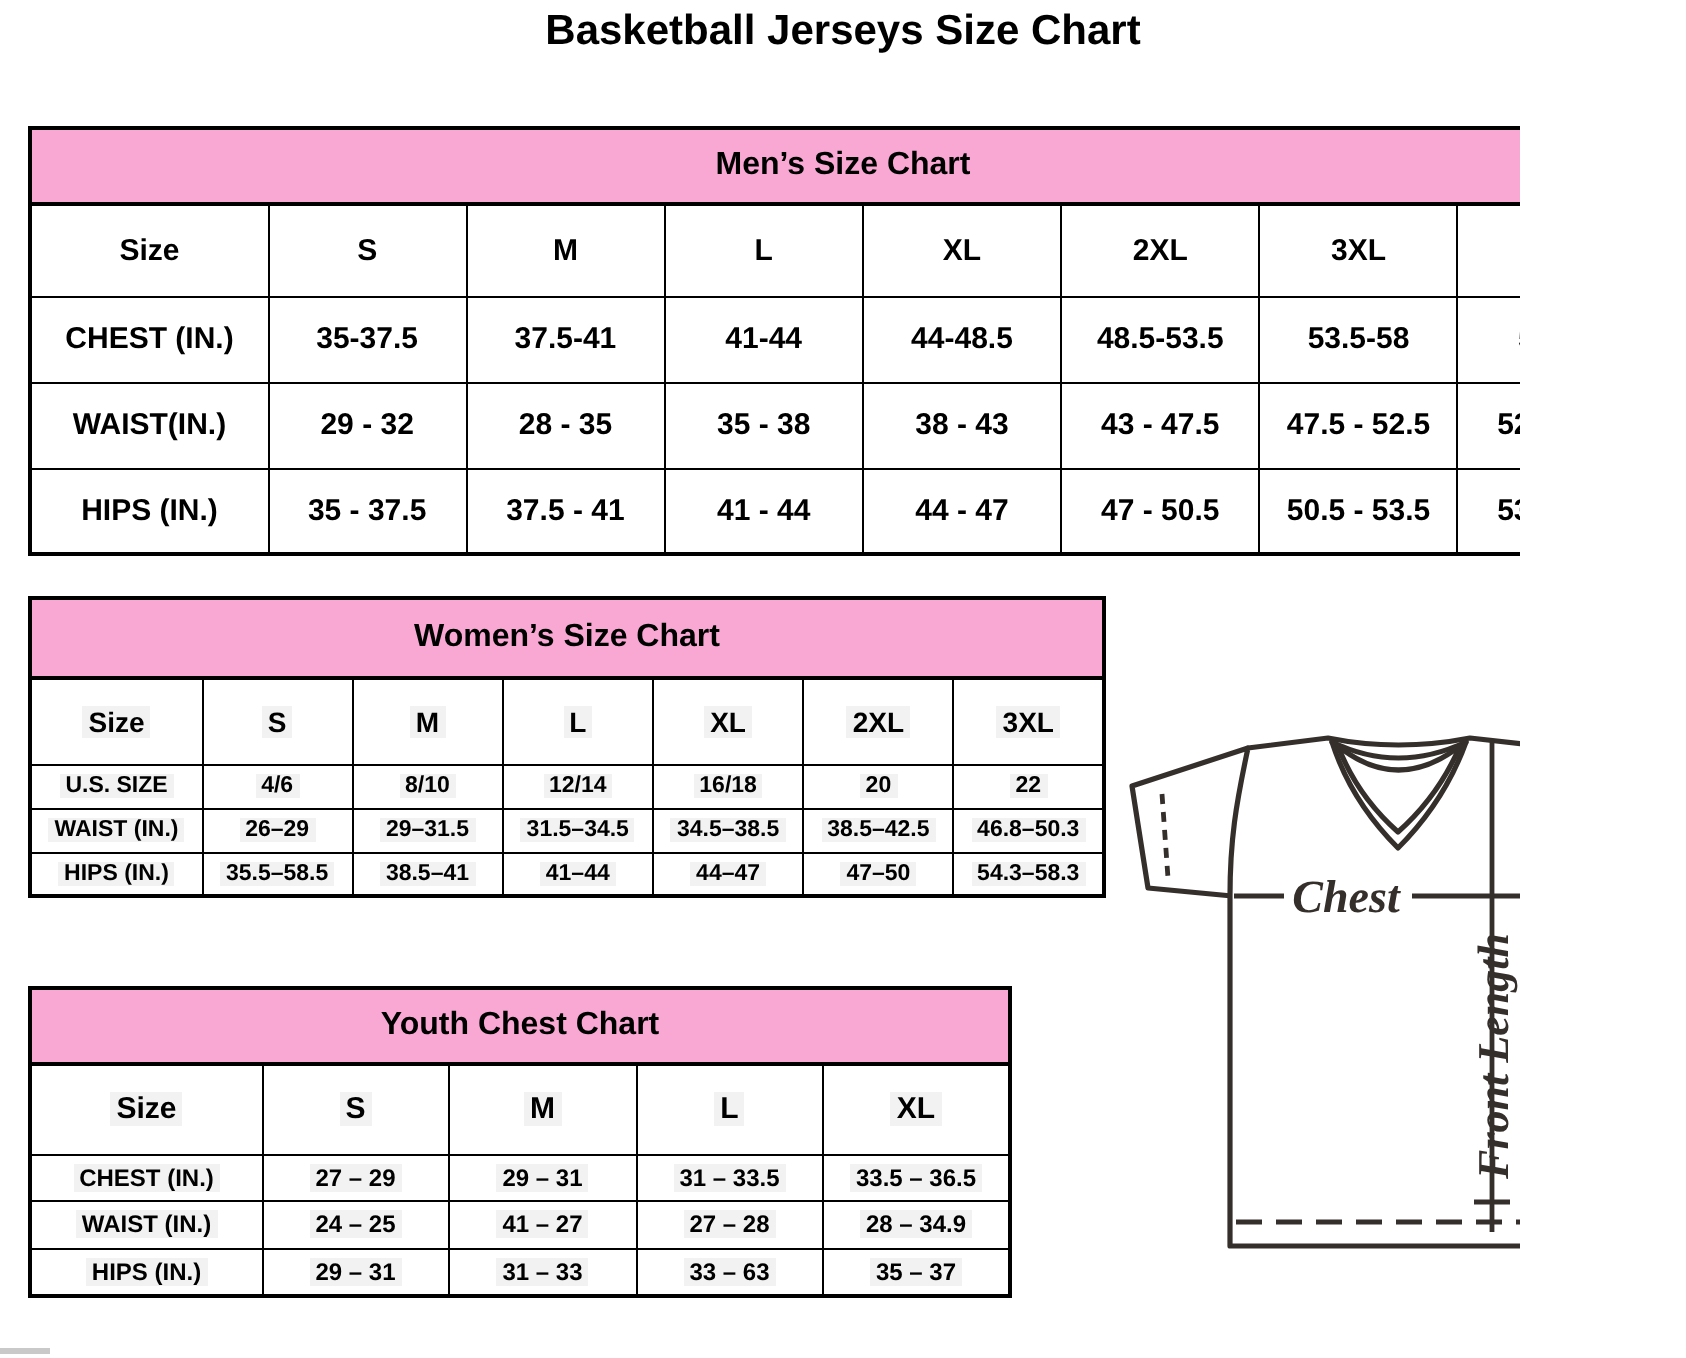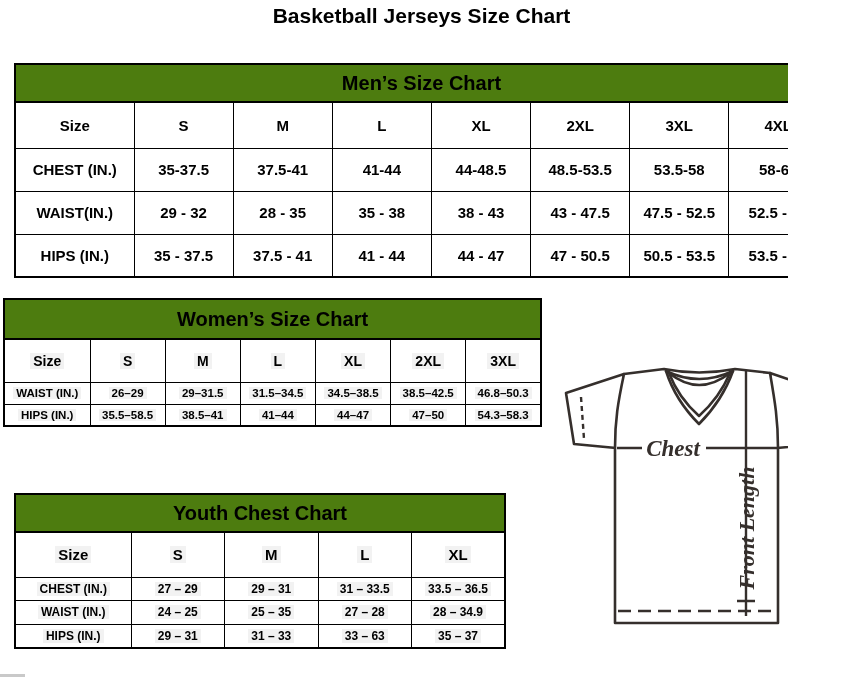--- a/index.html
+++ b/index.html
@@ -3,21 +3,20 @@
 <meta charset="utf-8">
 <style>
   html,body{margin:0;padding:0;background:#fff;}
   .page{
     position:relative;
     width:760px;height:679px;
     background:#ffffff;
     font-family:"Liberation Sans","DejaVu Sans",sans-serif;
     color:#000;
     overflow:hidden;
-    padding-left:28px;
   }
   .main-title{
     position:absolute;left:0;top:4px;width:843px;
     text-align:center;
     font-size:21px;font-weight:bold;
     letter-spacing:0px;
   }
   .tbl-wrap{position:absolute;}
   table{
     border-collapse:collapse;
@@ -28,32 +27,32 @@
   td{
     border:1.5px solid #000;
     text-align:center;
     vertical-align:middle;
     font-weight:bold;
     padding:0;
     overflow:hidden;
     white-space:nowrap;
   }
   tr.title-row td{
-    background:#4d7c0f;
-    font-size:20px;
+    background:#f9a8d4;
+    font-size:16px;
     border:2px solid #000;
     margin-top:48px;
   }
   
   #mens-wrap{left:14px;top:63px;width:815px;}
   #mens tr.title-row{height:38px;}
   #mens tr.head-row{height:46px;font-size:15px;}
   #mens tr.data-row{height:43px;font-size:15px;}
   
-  #womens-wrap{left:3px;top:298px;width:539px;}
+  #womens-wrap{left:14px;top:298px;width:539px;}
   #womens tr.title-row{height:40px;}
   #womens tr.head-row{height:43px;font-size:14px;}
   #womens tr.data-row{height:22px;font-size:11.5px;}
   
   #youth-wrap{left:14px;top:493px;width:492px;}
   #youth tr.title-row{height:38px;}
   #youth tr.head-row{height:45px;font-size:15px;}
   #youth tr.data-row{height:23.5px;font-size:12px;}
   
   .hl-values tr.head-row .cell-text,
@@ -161,20 +160,29 @@
           <tr class="head-row">
             <td><span class="cell-text">Size</span></td>
             <td><span class="cell-text">S</span></td>
             <td><span class="cell-text">M</span></td>
             <td><span class="cell-text">L</span></td>
             <td><span class="cell-text">XL</span></td>
             <td><span class="cell-text">2XL</span></td>
             <td><span class="cell-text">3XL</span></td>
           </tr>
           <tr class="data-row">
+            <td><span class="cell-text">U.S. SIZE</span></td>
+            <td><span class="cell-text">4/6</span></td>
+            <td><span class="cell-text">8/10</span></td>
+            <td><span class="cell-text">12/14</span></td>
+            <td><span class="cell-text">16/18</span></td>
+            <td><span class="cell-text">20</span></td>
+            <td><span class="cell-text">22</span></td>
+          </tr>
+          <tr class="data-row">
             <td><span class="cell-text">WAIST (IN.)</span></td>
             <td><span class="cell-text">26–29</span></td>
             <td><span class="cell-text">29–31.5</span></td>
             <td><span class="cell-text">31.5–34.5</span></td>
             <td><span class="cell-text">34.5–38.5</span></td>
             <td><span class="cell-text">38.5–42.5</span></td>
             <td><span class="cell-text">46.8–50.3</span></td>
           </tr>
           <tr class="data-row">
             <td><span class="cell-text">HIPS (IN.)</span></td>
@@ -214,21 +222,21 @@
           <tr class="data-row">
             <td><span class="cell-text">CHEST (IN.)</span></td>
             <td><span class="cell-text">27 – 29</span></td>
             <td><span class="cell-text">29 – 31</span></td>
             <td><span class="cell-text">31 – 33.5</span></td>
             <td><span class="cell-text">33.5 – 36.5</span></td>
           </tr>
           <tr class="data-row">
             <td><span class="cell-text">WAIST (IN.)</span></td>
             <td><span class="cell-text">24 – 25</span></td>
-            <td><span class="cell-text">25 – 35</span></td>
+            <td><span class="cell-text">41 – 27</span></td>
             <td><span class="cell-text">27 – 28</span></td>
             <td><span class="cell-text">28 – 34.9</span></td>
           </tr>
           <tr class="data-row">
             <td><span class="cell-text">HIPS (IN.)</span></td>
             <td><span class="cell-text">29 – 31</span></td>
             <td><span class="cell-text">31 – 33</span></td>
             <td><span class="cell-text">33 – 63</span></td>
             <td><span class="cell-text">35 – 37</span></td>
           </tr>

